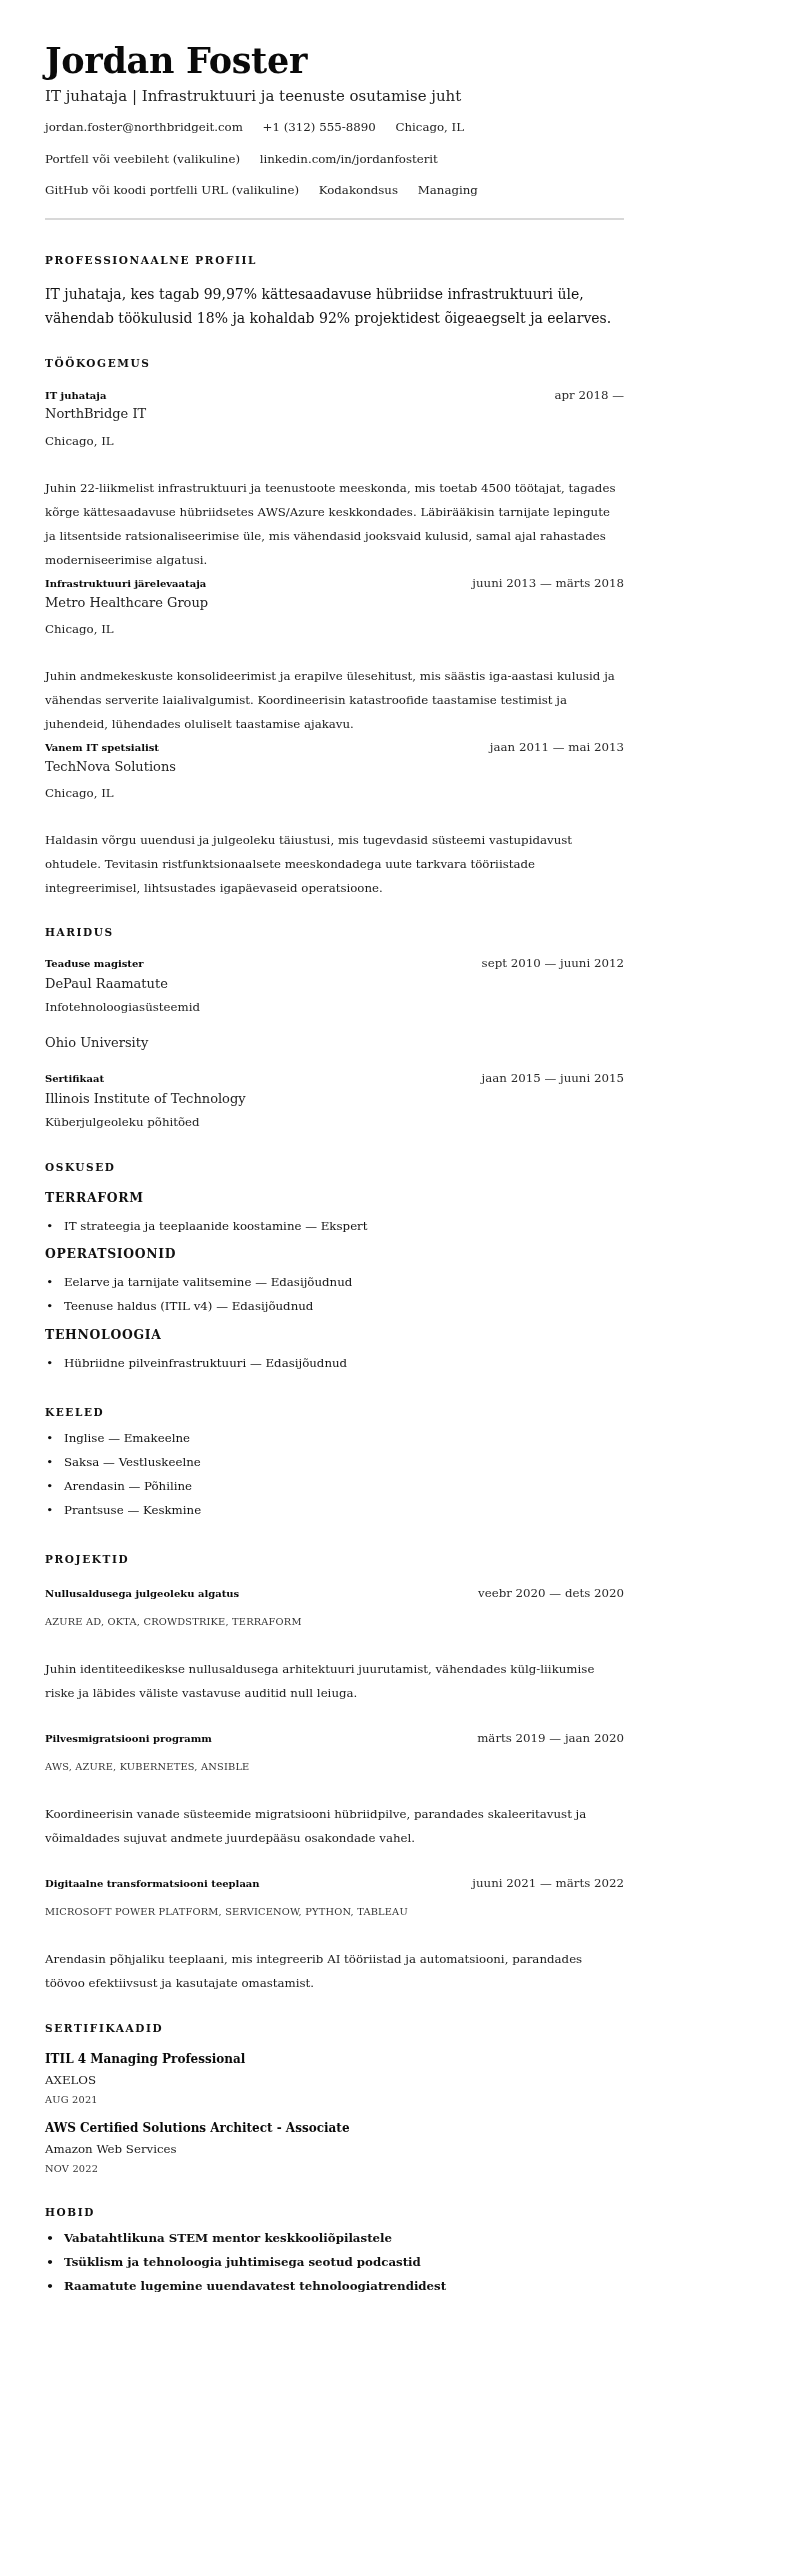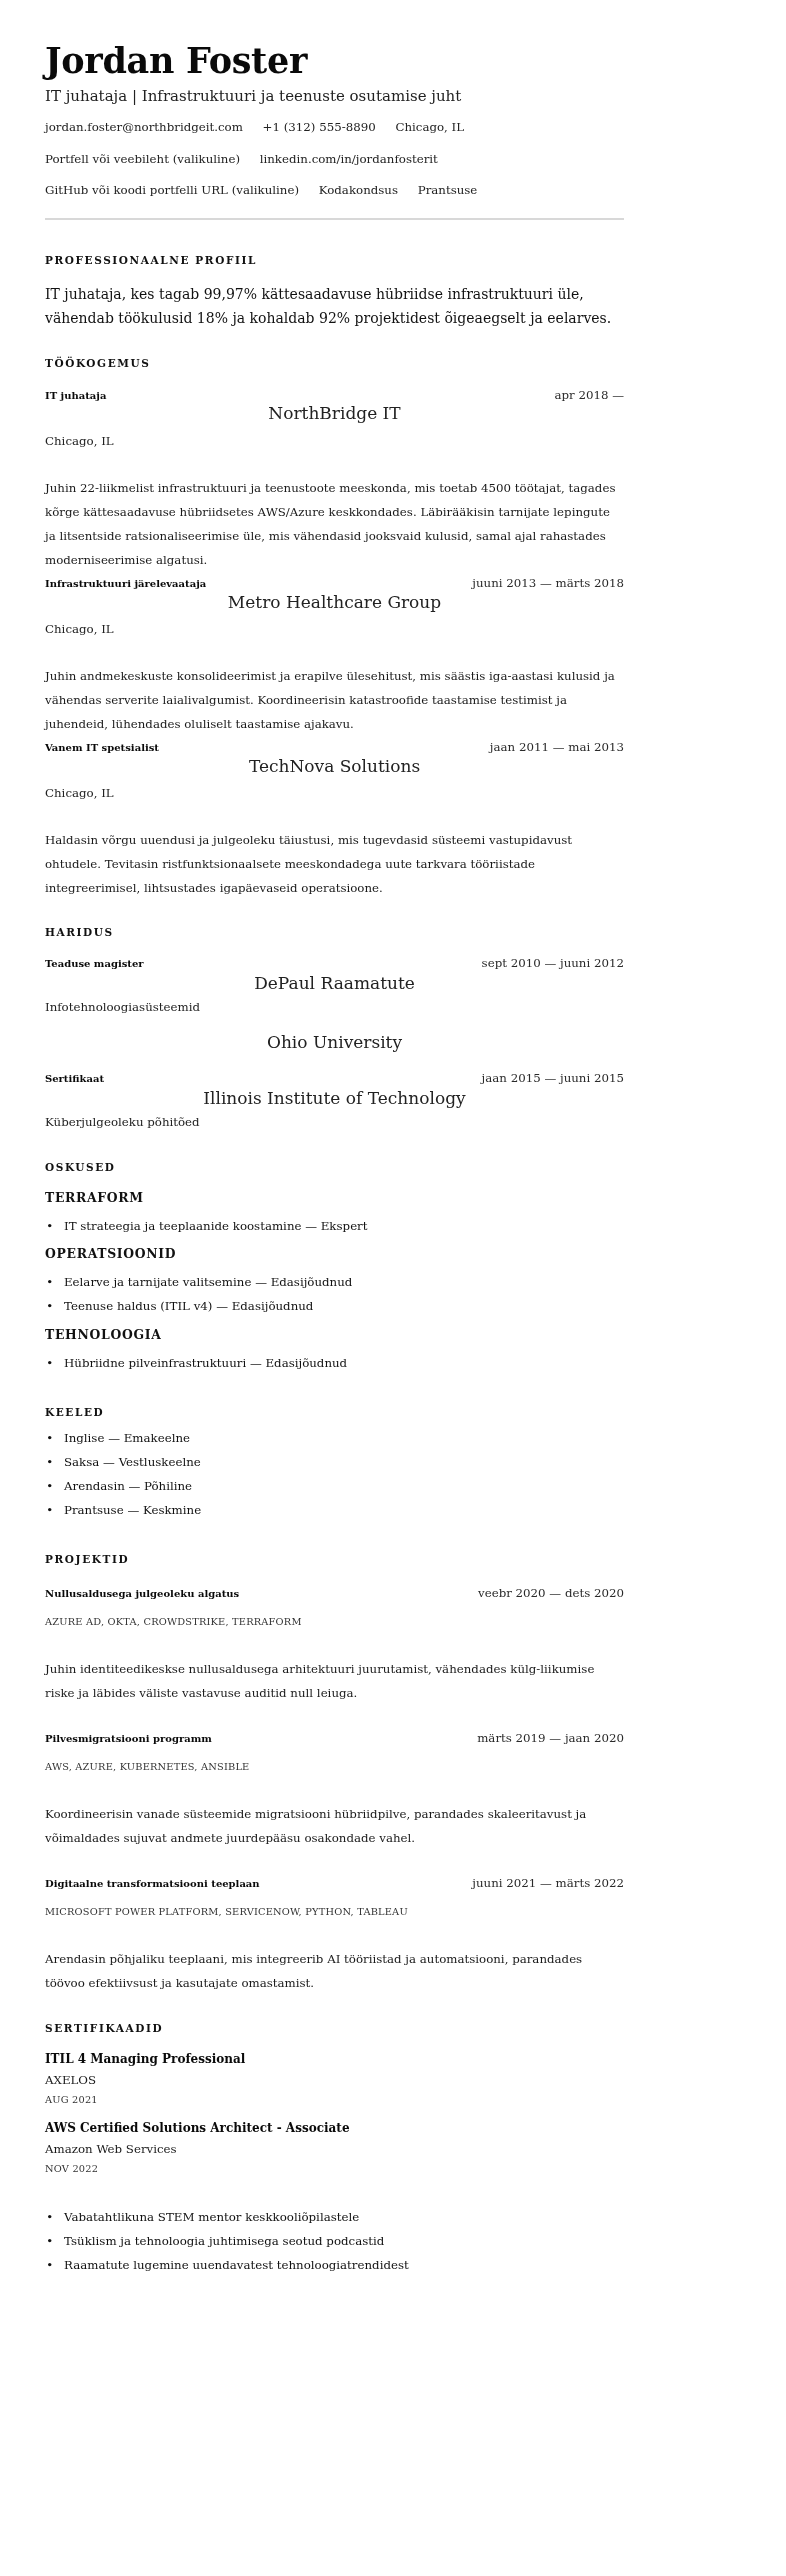--- a/index.html
+++ b/index.html
@@ -67,24 +67,23 @@
     font-weight: bold;
     line-height: 19.7px;
     color: #0a0a0a;
   }
   .entry-date {
     font-size: 11.8px;
     line-height: 18.3px;
     color: #2a2a2a;
   }
   .entry-sub {
-    font-size: 17px;
+    font-size: 13px;
     line-height: 17px;
     color: #222;
-    text-align: center;
   }
   .entry-loc {
     font-size: 11.8px;
     line-height: 17px;
     color: #222;
     margin-top: 10.5px;
   }
   .entry-desc {
     font-size: 11.8px;
     line-height: 24px;
@@ -152,21 +151,21 @@
     color: #1a1a1a;
     margin-top: 3.9px;
   }
   .cert-date {
     font-size: 9.8px;
     line-height: 14.4px;
     color: #333;
     margin-top: 3.9px;
     letter-spacing: 0.2px;
   }
-  .hobby-list { margin-top: 11.8px; }
+  .hobby-list { margin-top: 11.8px; font-weight: bold; }
 </style>
 </head>
 <body>
 
 <div class="page">
 
   <header>
     <h1 class="name">Jordan Foster</h1>
     <div class="subtitle">IT juhataja | Infrastruktuuri ja teenuste osutamise juht</div>
     <div class="contact-rows">
@@ -175,21 +174,21 @@
         <span>+1 (312) 555-8890</span>
         <span>Chicago, IL</span>
       </div>
       <div class="contact-row">
         <span>Portfell või veebileht (valikuline)</span>
         <span>linkedin.com/in/jordanfosterit</span>
       </div>
       <div class="contact-row">
         <span>GitHub või koodi portfelli URL (valikuline)</span>
         <span>Kodakondsus</span>
-        <span>Prantsuse</span>
+        <span>Managing</span>
       </div>
     </div>
     <div class="divider"></div>
   </header>
 
   <section class="section">
     <h2 class="section-title">Professionaalne profiil</h2>
     <p class="profile-text">IT juhataja, kes tagab 99,97% kättesaadavuse hübriidse infrastruktuuri üle, vähendab töökulusid 18% ja kohaldab 92% projektidest õigeaegselt ja eelarves.</p>
   </section>
 
@@ -330,20 +329,21 @@
     </div>
 
     <div class="cert-entry">
       <div class="cert-title">AWS Certified Solutions Architect - Associate</div>
       <div class="cert-issuer">Amazon Web Services</div>
       <div class="cert-date">NOV 2022</div>
     </div>
   </section>
 
   <section class="section" style="margin-top:29px;">
+    <h2 class="section-title">Hobid</h2>
     <ul class="bullets hobby-list">
       <li>Vabatahtlikuna STEM mentor keskkooliõpilastele</li>
       <li>Tsüklism ja tehnoloogia juhtimisega seotud podcastid</li>
       <li>Raamatute lugemine uuendavatest tehnoloogiatrendidest</li>
     </ul>
   </section>
 
 </div>
 
 

